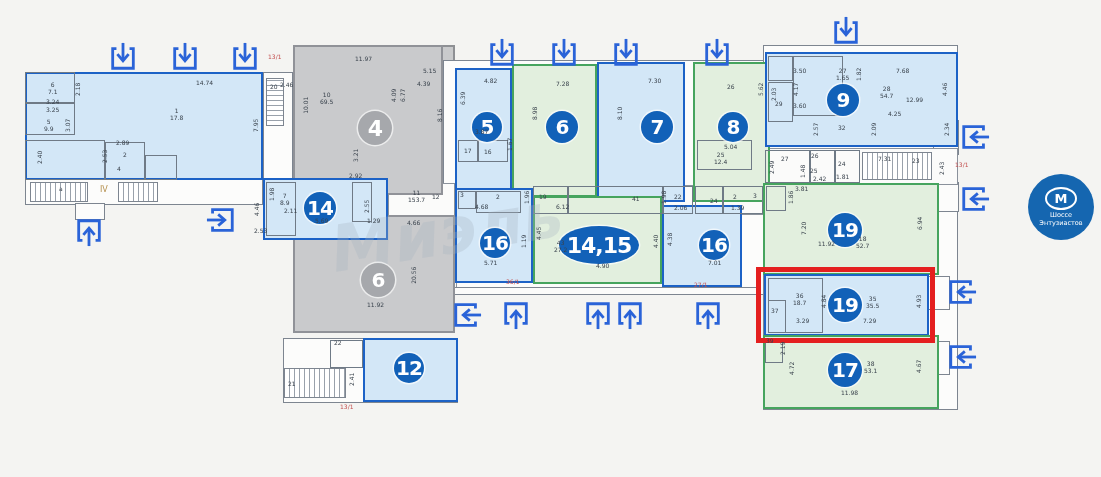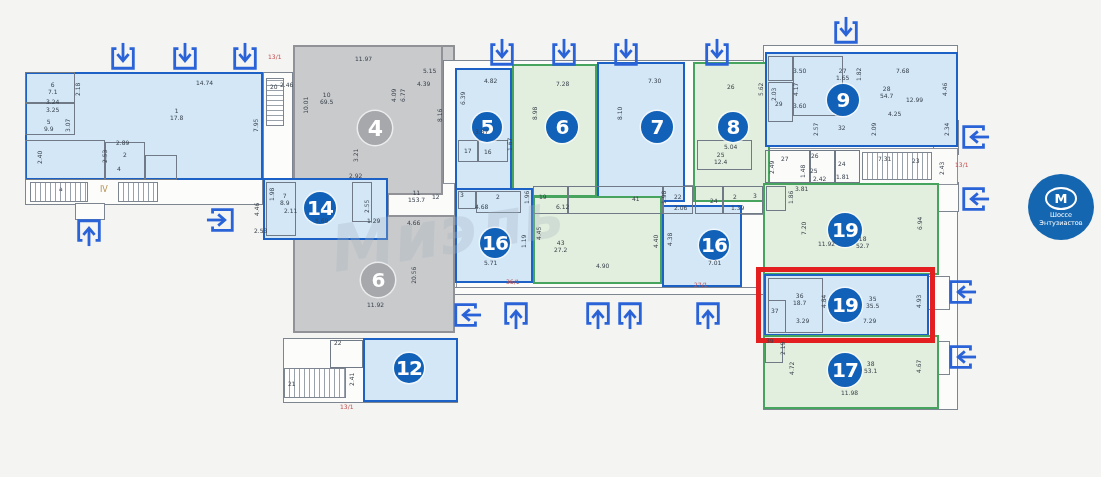--- a/index.html
+++ b/index.html
@@ -113,20 +113,21 @@
     <div class="badge badge-gray" style="left: 358px; top: 111px; width: 34px; height: 34px; font-size: 22px;">4</div>
     <div class="badge badge-gray" style="left: 361px; top: 263px; width: 34px; height: 34px; font-size: 20px;">6</div>
     <div class="badge" style="left: 472px; top: 112px; width: 30px; height: 30px; font-size: 20px;">5</div>
     <div class="badge" style="left: 546px; top: 111px; width: 32px; height: 32px; font-size: 20px;">6</div>
     <div class="badge" style="left: 641px; top: 111px; width: 32px; height: 32px; font-size: 20px;">7</div>
     <div class="badge" style="left: 718px; top: 112px; width: 30px; height: 30px; font-size: 20px;">8</div>
     <div class="badge" style="left: 827px; top: 84px; width: 32px; height: 32px; font-size: 20px;">9</div>
     <div class="badge" style="left: 304px; top: 192px; width: 32px; height: 32px; font-size: 20px;">14</div>
     <div class="badge" style="left: 394px; top: 353px; width: 30px; height: 30px; font-size: 20px;">12</div>
     <div class="badge" style="left: 480px; top: 228px; width: 30px; height: 30px; font-size: 20px;">16</div>
+    <div class="badge" style="left: 559px; top: 226px; width: 80px; height: 38px; font-size: 22px;">14,15</div>
     <div class="badge" style="left: 699px; top: 230px; width: 30px; height: 30px; font-size: 20px;">16</div>
     <div class="badge" style="left: 828px; top: 213px; width: 34px; height: 34px; font-size: 20px;">19</div>
     <div class="badge" style="left: 828px; top: 288px; width: 34px; height: 34px; font-size: 20px;">19</div>
     <div class="badge" style="left: 828px; top: 353px; width: 34px; height: 34px; font-size: 20px;">17</div>
     <div class="dim" style="left: 196px; top: 80px;">14.74</div>
     <div class="dim" style="left: 48px; top: 82px;">6
 7.1</div>
     <div class="dim rot" style="left: 72px; top: 86px;">2.18</div>
     <div class="dim" style="left: 46px; top: 99px;">3.24</div>
     <div class="dim" style="left: 46px; top: 107px;">3.25</div>

